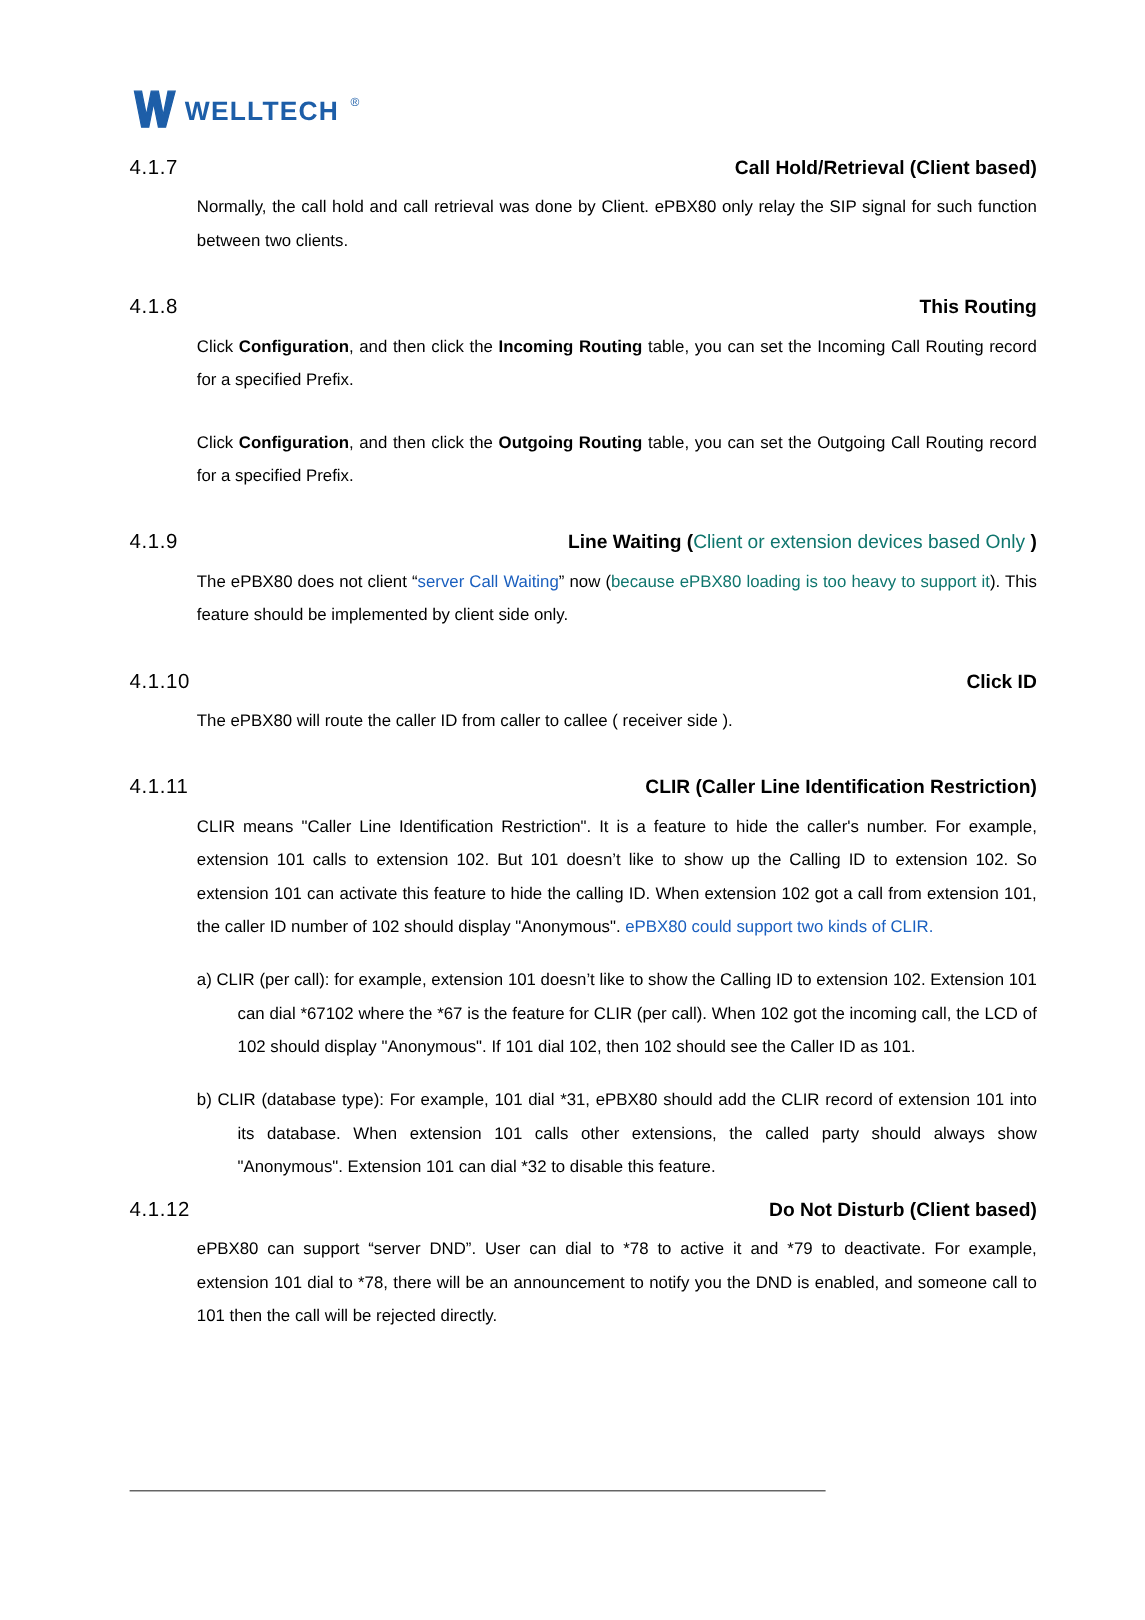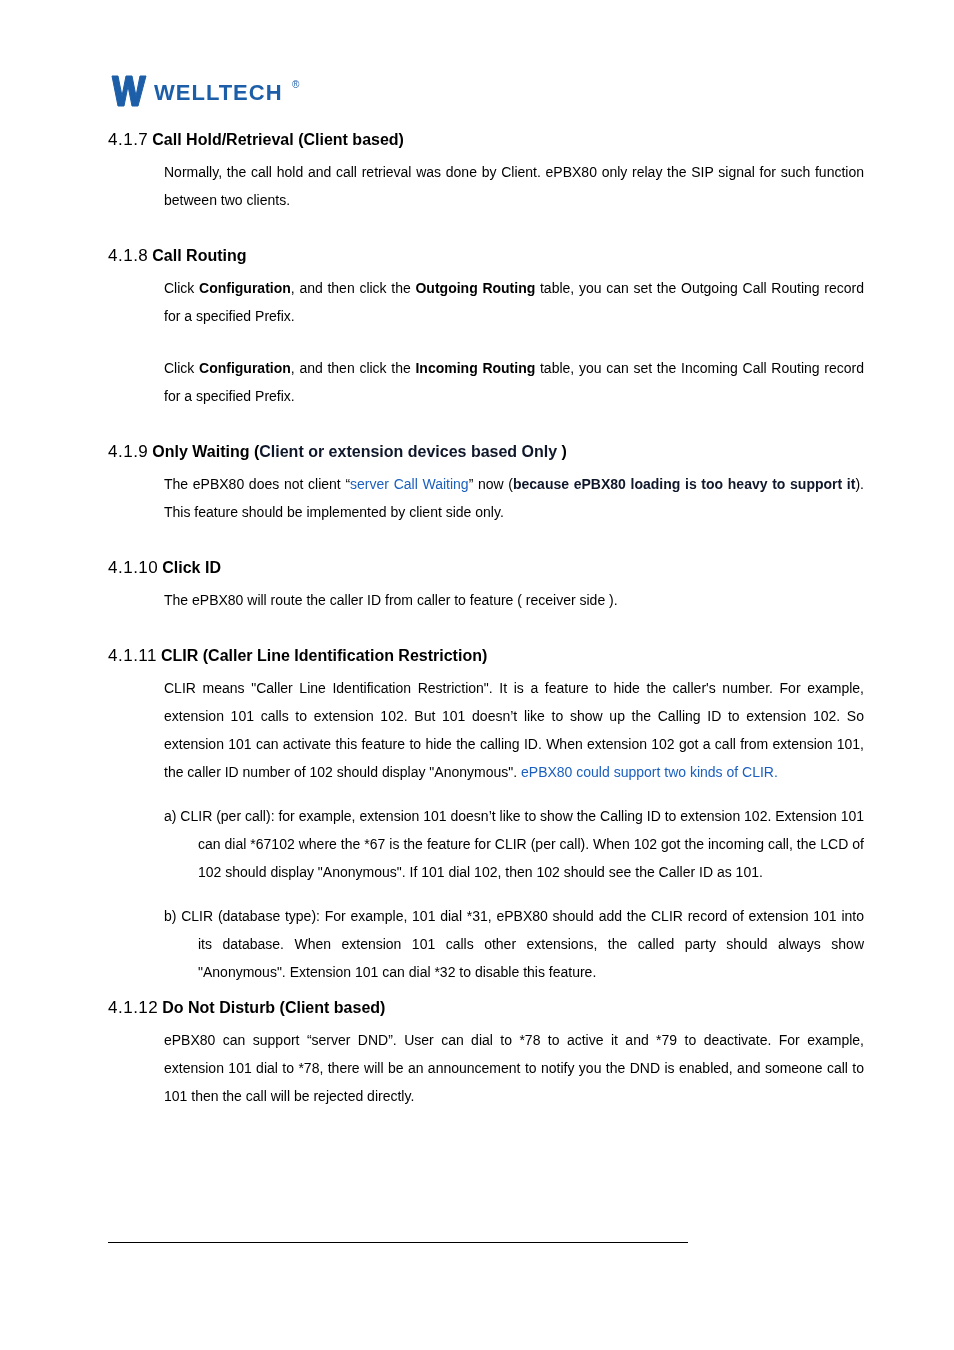--- a/index.html
+++ b/index.html
@@ -17,20 +17,21 @@
   .logo {
     display: flex;
     align-items: flex-end;
     margin-bottom: 18px;
   }
   .logo svg { display: block; }
   .section-head {
     display: flex;
     align-items: baseline;
     margin: 0 0 8px 0;
+    justify-content: space-between;
   }
   .secnum {
     font-size: 17px;
     color: #000;
     margin-right: 4px;
     letter-spacing: 0.5px;
   }
   .sectitle {
     font-size: 16px;
     font-weight: bold;
@@ -45,21 +46,21 @@
   }
   .body-text.noindent-bottom { margin-bottom: 8px; }
   .list-item {
     font-size: 14px;
     line-height: 2.0;
     margin: 16px 0 4px 56px;
     text-align: justify;
   }
   .li-hang { padding-left: 34px; text-indent: -34px; }
   .blue { color: #1a5fbf; margin-top: 16px; }
-  .blue-bold { color: #0f172a; font-weight: bold; }
+  .blue-bold { color: #0f766e; font-weight: normal; }
   .footer-line {
     border-top: 1.2px solid #000;
     width: 580px;
     margin: 48px 0 0 108px;
   }
   .spacer-top { height: 8px; }
   .sectitle .blue-bold { white-space: nowrap; }
 </style>
 </head>
 <body>
@@ -78,36 +79,36 @@
 
   <div id="content">
       <div class="section-head">
         <span class="secnum">4.1.7 </span>
         <span class="sectitle"><span>Call Hold/Retrieval (Client based)</span></span>
       </div>
       <div class="body-text"><span>Normally, the call hold and call retrieval was done by Client. ePBX80 only relay the SIP signal for such function between two clients.</span></div>
       <div class="spacer-top"></div>
       <div class="section-head">
         <span class="secnum">4.1.8 </span>
-        <span class="sectitle"><span>Call Routing</span></span>
+        <span class="sectitle"><span>This Routing</span></span>
       </div>
+      <div class="body-text"><span>Click </span><span style="font-weight: bold;">Configuration</span><span>, and then click the </span><span style="font-weight: bold;">Incoming Routing</span><span> table, you can set the Incoming Call Routing record for a specified Prefix.</span></div>
       <div class="body-text"><span>Click </span><span style="font-weight: bold;">Configuration</span><span>, and then click the </span><span style="font-weight: bold;">Outgoing Routing</span><span> table, you can set the Outgoing Call Routing record for a specified Prefix.</span></div>
-      <div class="body-text"><span>Click </span><span style="font-weight: bold;">Configuration</span><span>, and then click the </span><span style="font-weight: bold;">Incoming Routing</span><span> table, you can set the Incoming Call Routing record for a specified Prefix.</span></div>
       <div class="spacer-top"></div>
       <div class="section-head">
         <span class="secnum">4.1.9 </span>
-        <span class="sectitle"><span>Only Waiting (</span><span class="blue-bold">Client or extension devices based Only </span><span>)</span></span>
+        <span class="sectitle"><span>Line Waiting (</span><span class="blue-bold">Client or extension devices based Only </span><span>)</span></span>
       </div>
       <div class="body-text"><span>The ePBX80 does not client “</span><span class="blue">server Call Waiting</span><span>” now (</span><span class="blue-bold">because ePBX80 loading is too heavy to support it</span><span>). This feature should be implemented by client side only.</span></div>
       <div class="spacer-top"></div>
       <div class="section-head">
         <span class="secnum">4.1.10  </span>
         <span class="sectitle"><span>Click ID</span></span>
       </div>
-      <div class="body-text"><span>The ePBX80 will route the caller ID from caller to feature ( receiver side ).</span></div>
+      <div class="body-text"><span>The ePBX80 will route the caller ID from caller to callee ( receiver side ).</span></div>
       <div class="spacer-top"></div>
       <div class="section-head">
         <span class="secnum">4.1.11  </span>
         <span class="sectitle"><span>CLIR (Caller Line Identification Restriction)</span></span>
       </div>
       <div class="body-text noindent-bottom"><span>CLIR means "Caller Line Identification Restriction". It is a feature to hide the caller's number. For example, extension 101 calls to extension 102. But 101 doesn’t like to show up the Calling ID to extension 102. So extension 101 can activate this feature to hide the calling ID. When extension 102 got a call from extension 101, the caller ID number of 102 should display "Anonymous". </span><span class="blue">ePBX80 could support two kinds of CLIR.</span></div>
       <div class="list-item li-hang"><span>a) CLIR (per call): for example, extension 101 doesn’t like to show the Calling ID to extension 102. Extension 101 can dial *67102 where the *67 is the feature for CLIR (per call). When 102 got the incoming call, the LCD of 102 should display "Anonymous". If 101 dial 102, then 102 should see the Caller ID as 101.</span></div>
       <div class="list-item li-hang"><span>b) CLIR (database type): For example, 101 dial *31, ePBX80 should add the CLIR record of extension 101 into its database. When extension 101 calls other extensions, the called party should always show "Anonymous". Extension 101 can dial *32 to disable this feature.</span></div>
       <div class="spacer-top"></div>
       <div class="section-head">

